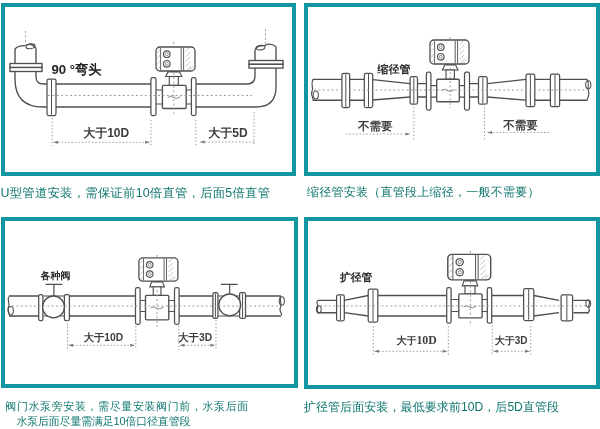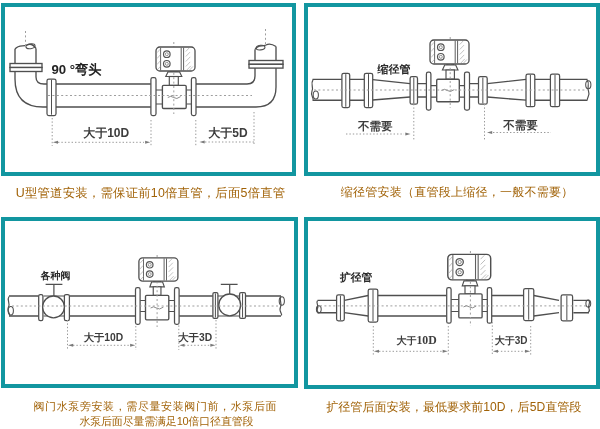--- a/index.html
+++ b/index.html
@@ -1,17 +1,17 @@
 <!DOCTYPE html>
 <html><head><meta charset="utf-8">
 <style>
 html,body{margin:0;padding:0;width:600px;height:429px;background:#fff;overflow:hidden}
 body{position:relative;font-family:"Liberation Sans",sans-serif}
 .frame{position:absolute;border:4px solid #1296a0;background:#fff;box-sizing:border-box}
-.cap{position:absolute;color:#a16207;font-size:13px;text-align:center;white-space:nowrap}
+.cap{position:absolute;color:#0f766e;font-size:13px;text-align:left;white-space:nowrap}
 svg{position:absolute;left:0;top:0}
 </style></head>
 <body>
 <div class="frame" style="left:1px;top:3px;width:295px;height:173px"></div>
 <div class="frame" style="left:304px;top:3px;width:296px;height:173px"></div>
 <div class="frame" style="left:1px;top:217px;width:297px;height:171px"></div>
 <div class="frame" style="left:304px;top:217px;width:296px;height:172px"></div>
 <svg width="600" height="429" viewBox="0 0 600 429">
 <defs>
 <g id="hd">

